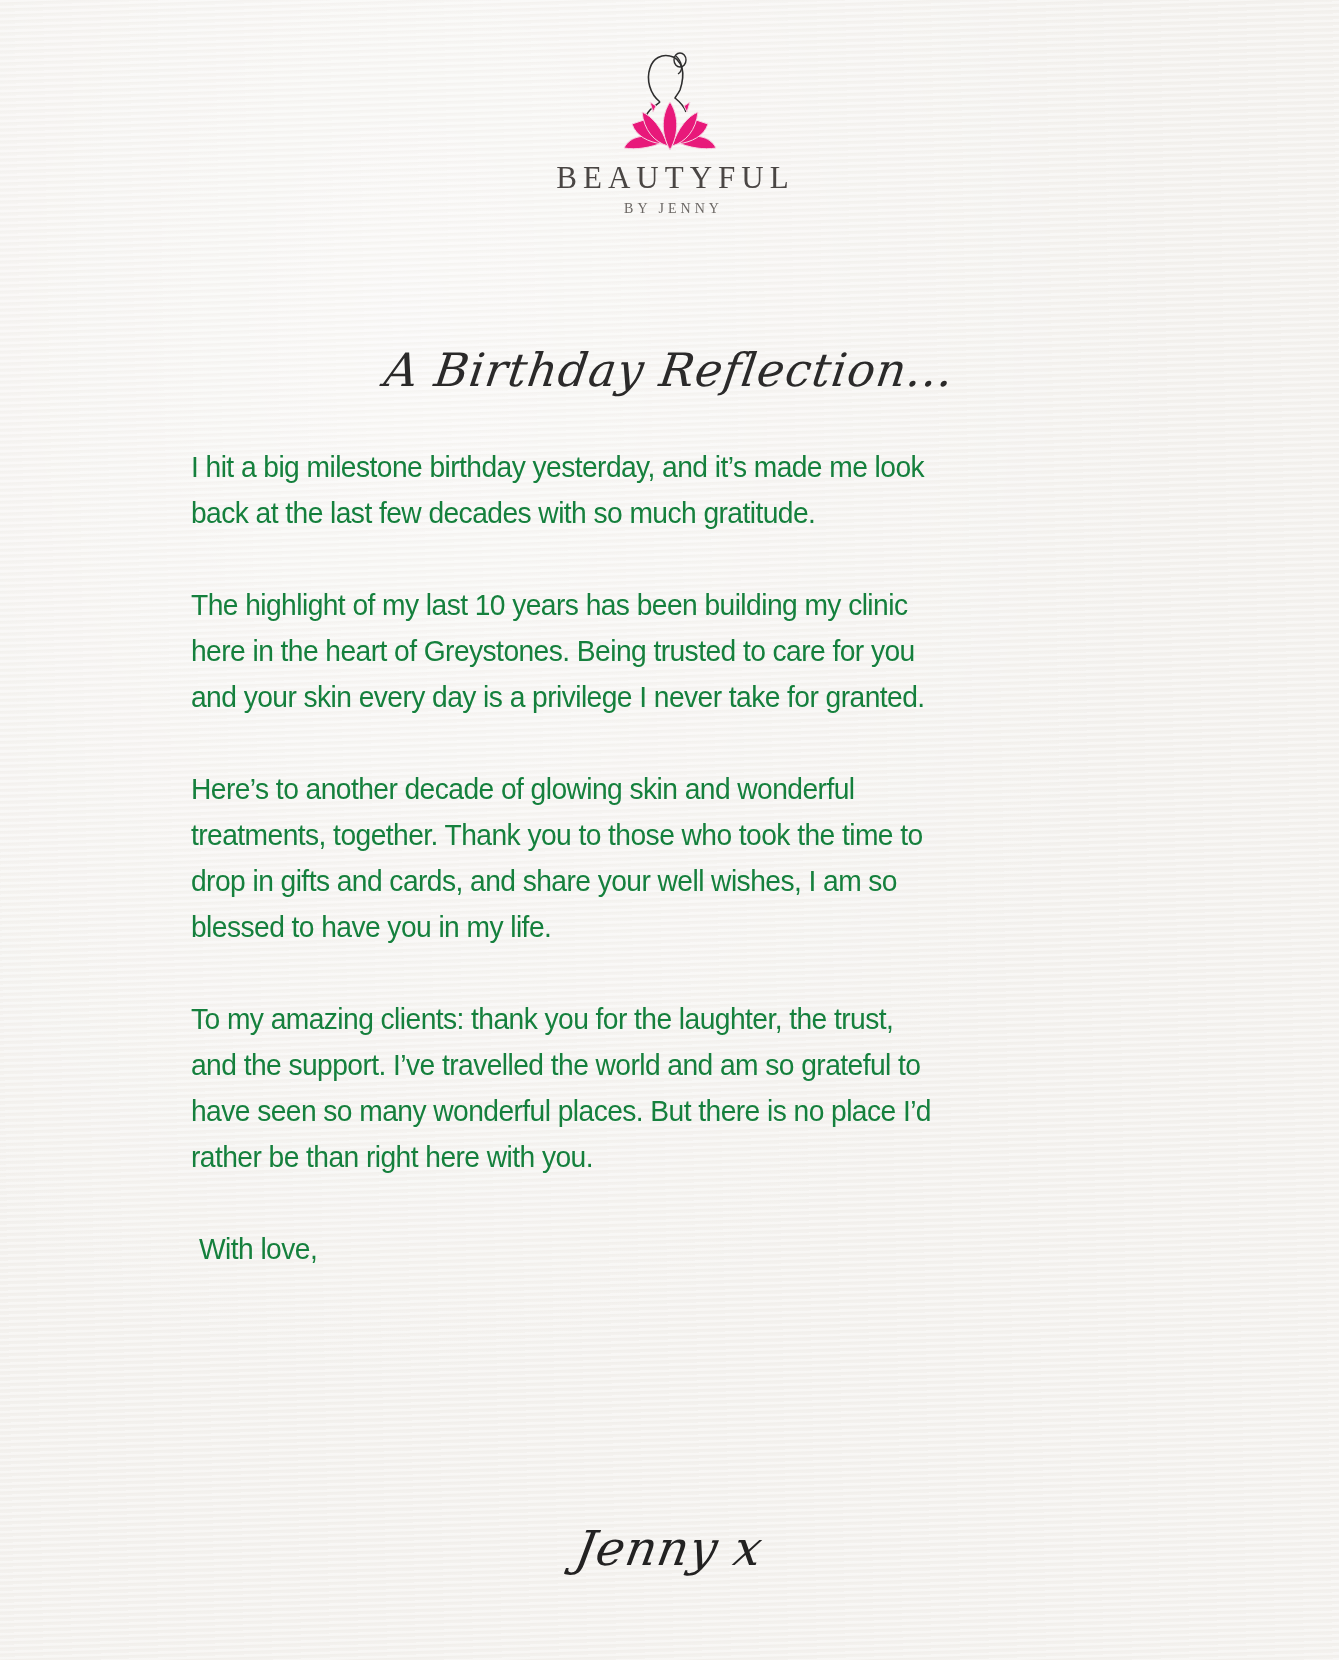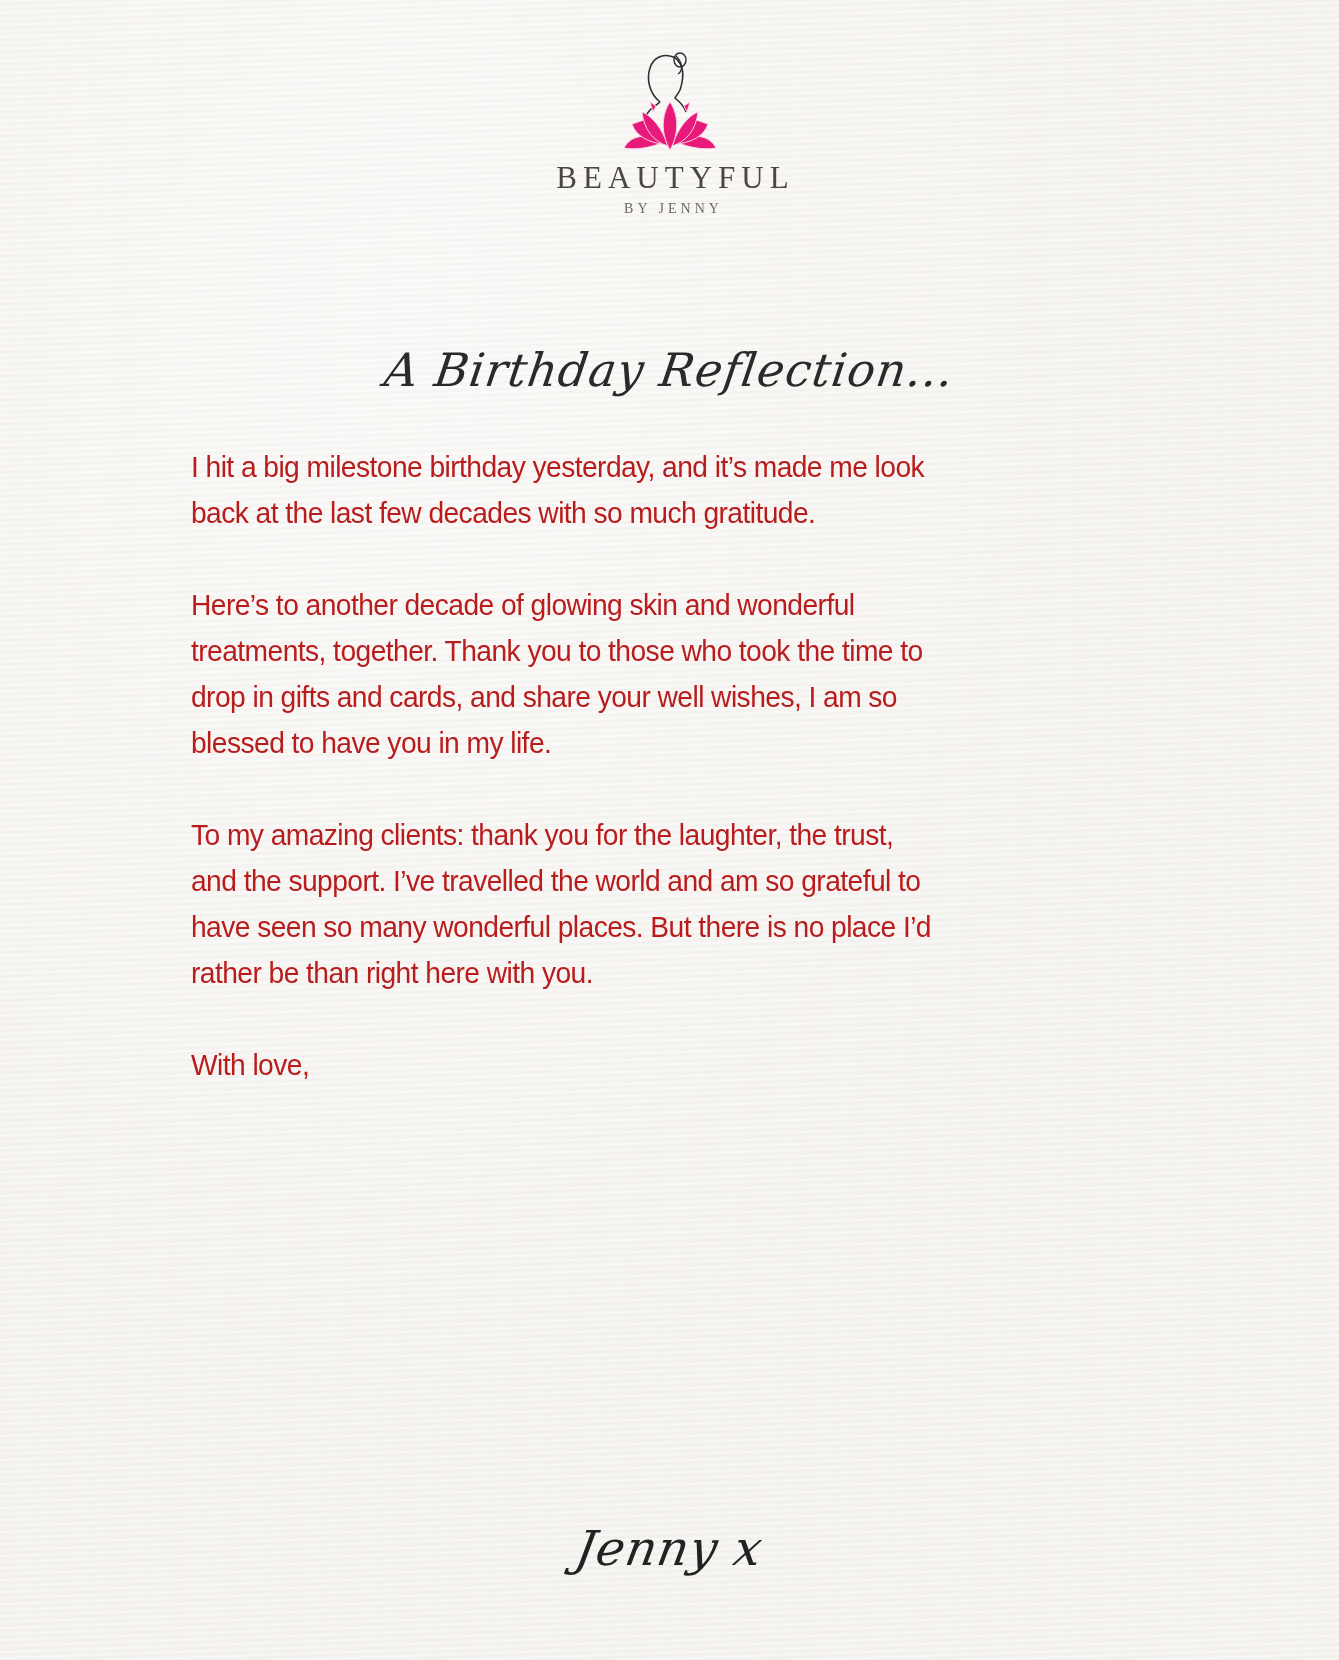--- a/index.html
+++ b/index.html
@@ -25,26 +25,26 @@
   }
   .title {
     position: absolute; top: 312px; left: 0; width: 1339px; text-align: center;
     font-family: "DejaVu Serif", "Liberation Serif", serif;
     font-style: italic; font-size: 46px; color: #2b2a2a;
     letter-spacing: 1px; transform: skewX(-8deg);
     font-weight: normal;
   }
   .body {
     position: absolute; left: 191px; top: 444px; width: 960px;
-    color: #b91c1c; font-size: 30px; line-height: 46px;
+    color: #15803d; font-size: 30px; line-height: 46px;
     letter-spacing: -0.6px;
   }
   .para { margin: 0 0 46px 0; }
   .line { display: block; white-space: nowrap; transform-origin: left center; transform: scaleX(0.94); }
-  .closing { margin: 0; }
+  .closing { margin: 8px; }
   .signature {
     position: absolute; top: 1520px; left: 0; width: 1339px; text-align: center;
     font-family: "DejaVu Serif", "Liberation Serif", serif;
     font-style: italic; font-size: 48px; color: #232222;
     transform: skewX(-10deg); letter-spacing: 1px;
   }
 </style>
 </head>
 <body>
 
@@ -73,20 +73,25 @@
 <div class="tagline">BY JENNY</div>
 
 <h1 class="title">A Birthday Reflection...</h1>
 
 <div class="body">
   <p class="para">
     <span class="line">I hit a big milestone birthday yesterday, and it’s made me look</span>
     <span class="line">back at the last few decades with so much gratitude.</span>
   </p>
   <p class="para">
+    <span class="line">The highlight of my last 10 years has been building my clinic</span>
+    <span class="line">here in the heart of Greystones. Being trusted to care for you</span>
+    <span class="line">and your skin every day is a privilege I never take for granted.</span>
+  </p>
+  <p class="para">
     <span class="line">Here’s to another decade of glowing skin and wonderful</span>
     <span class="line">treatments, together. Thank you to those who took the time to</span>
     <span class="line">drop in gifts and cards, and share your well wishes, I am so</span>
     <span class="line">blessed to have you in my life.</span>
   </p>
   <p class="para">
     <span class="line">To my amazing clients: thank you for the laughter, the trust,</span>
     <span class="line">and the support. I’ve travelled the world and am so grateful to</span>
     <span class="line">have seen so many wonderful places. But there is no place I’d</span>
     <span class="line">rather be than right here with you.</span>

